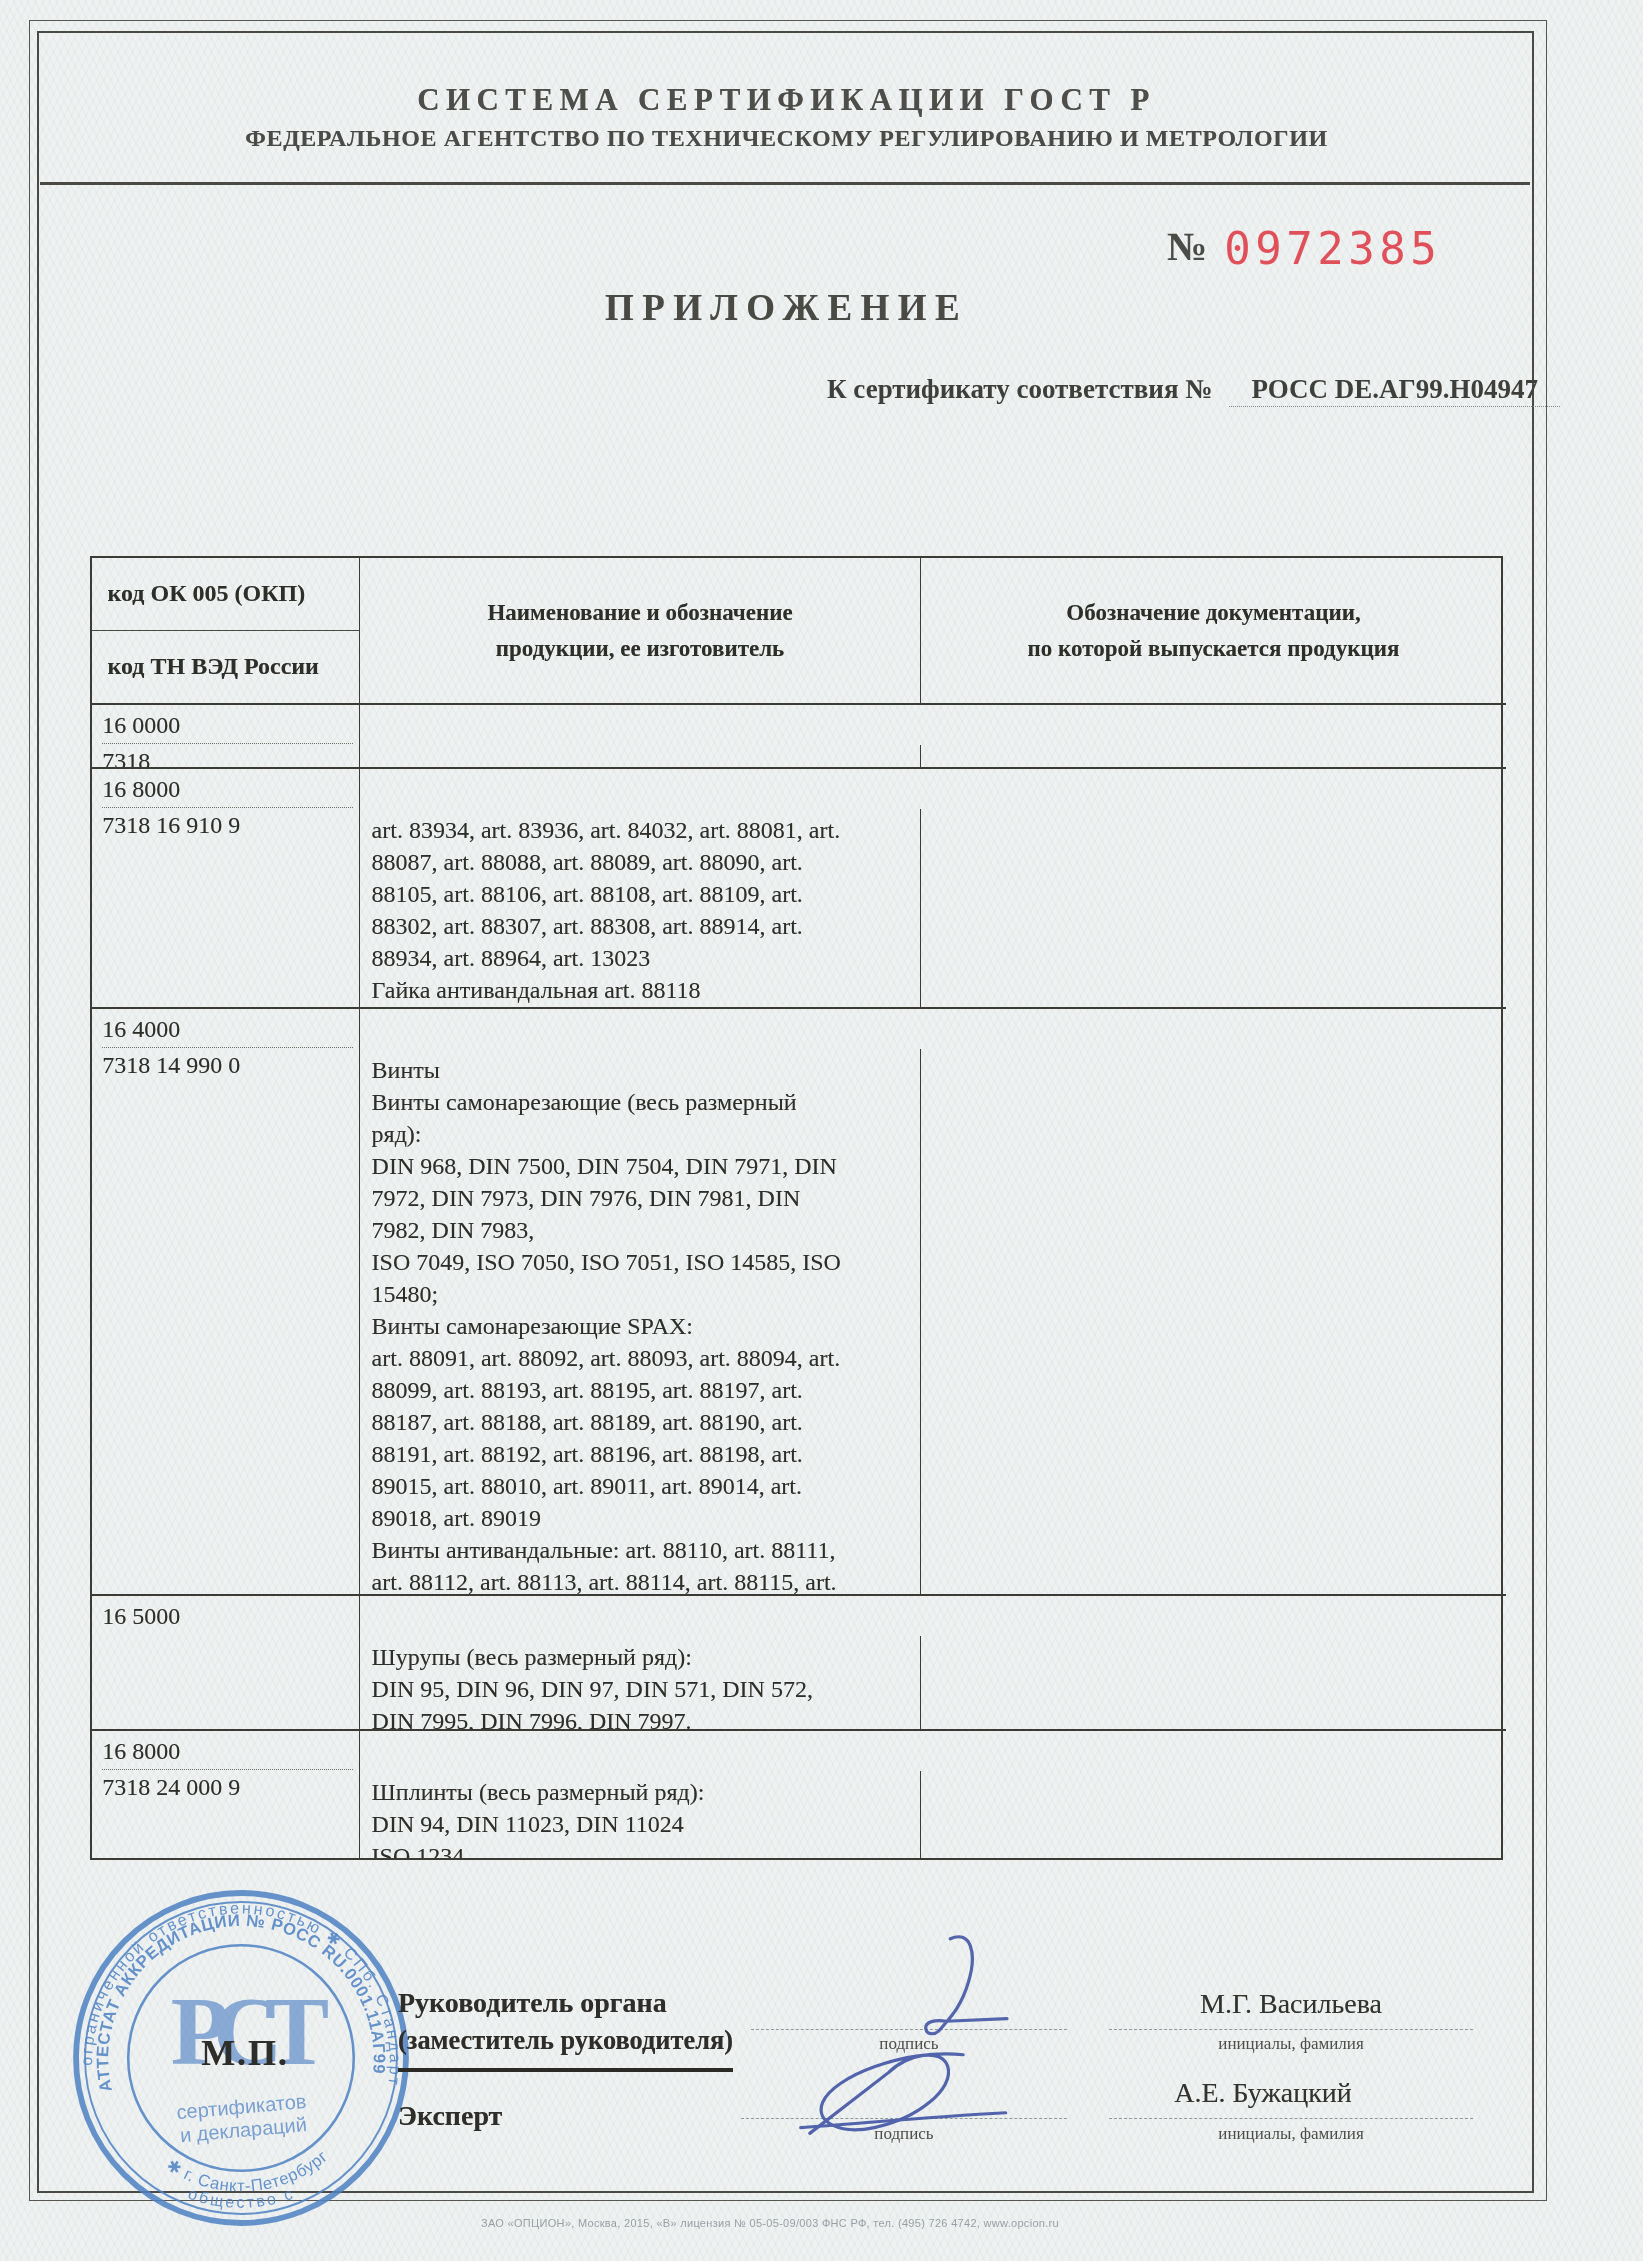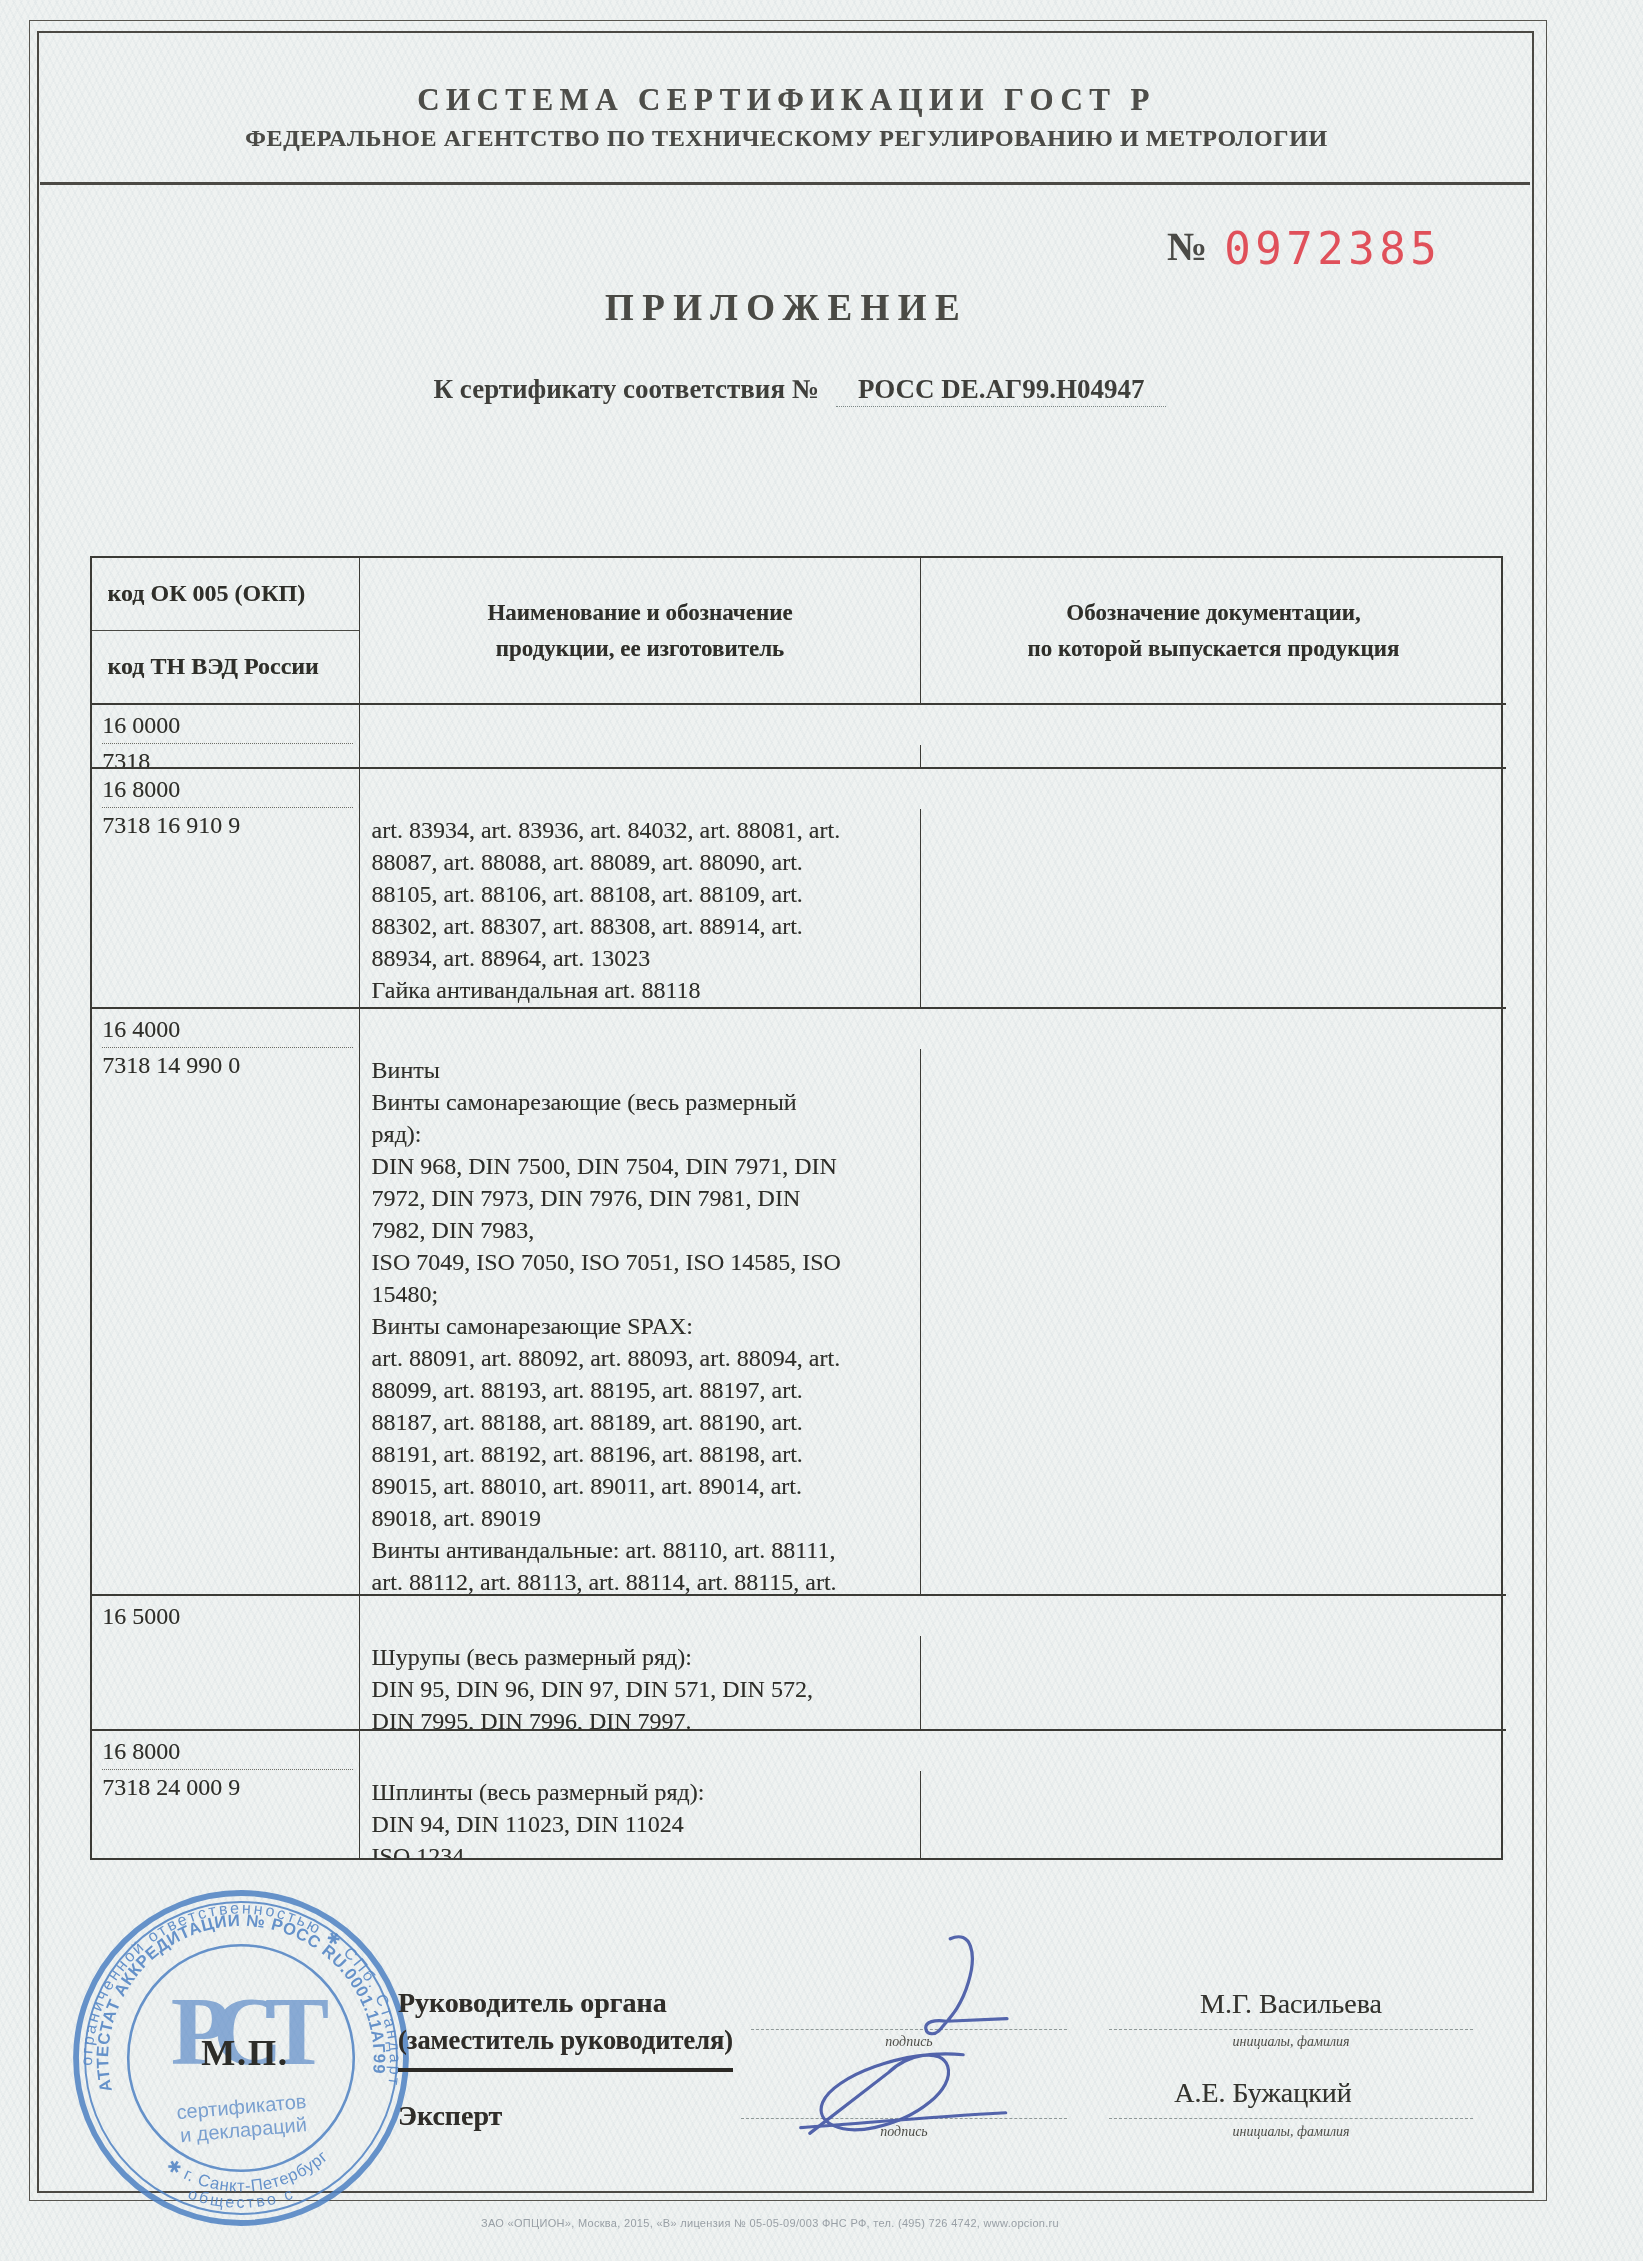--- a/index.html
+++ b/index.html
@@ -39,21 +39,21 @@
     font-family:"DejaVu Sans Mono", monospace;
     font-size:44px;line-height:50px;letter-spacing:4.5px;
     color:#e0505a;font-weight:normal;
   }
   .doc-title{
     left:40px;top:286px;width:1493px;text-align:center;
     font-weight:bold;font-size:37px;letter-spacing:8.4px;color:#4a4a45;
     text-shadow:0 0 0.6px rgba(70,70,64,.4);
   }
   .to-cert{
-    left:40px;top:374px;width:1520px;text-align:center;
+    left:40px;top:374px;width:1520px;text-align:right;
     font-size:27px;color:#3e3e3a;font-weight:600;
   }
   .to-cert .val{
     display:inline-block;margin-left:17px;padding:0 22px 1.3px 22px;
     border-bottom:1.9px dotted #7d8887;
   }
   .subtitle{
     left:40px;top:443px;width:1493px;text-align:center;
     font-weight:bold;font-size:25px;line-height:36px;color:#3b3b36;
     white-space:pre-line;
@@ -107,21 +107,21 @@
     border-bottom:4.5px solid #2c2a26;padding-bottom:12px;
     text-shadow:0 0 0.6px rgba(47,45,41,.5);
     text-align:center;
   }
   .role3{left:398px;top:2100px;font-weight:bold;font-size:28px;color:#2f2d29;text-shadow:0 0 0.6px rgba(47,45,41,.5);}
   .sig-line{border-top:1.9px dashed #8e9897;height:0;}
   .sig-line.s1{left:751px;top:2029px;width:316px;}
   .sig-line.s2{left:741px;top:2118px;width:326px;}
   .sig-line.n1{left:1109px;top:2029px;width:364px;}
   .sig-line.n2{left:1109px;top:2118px;width:364px;}
-  .sig-cap{font-size:14px;color:#4d4d48;text-align:center;font-style:italic;}
+  .sig-cap{font-size:17px;color:#4d4d48;text-align:center;}
   .cap-s1{left:751px;top:2034px;width:316px;}
   .cap-s2{left:741px;top:2124px;width:326px;}
   .cap-n1{left:1109px;top:2034px;width:364px;}
   .cap-n2{left:1109px;top:2124px;width:364px;}
   .sig-name{font-size:28px;color:#33332e;text-align:center;text-shadow:0 0 0.6px rgba(50,50,45,.4);}
   .name1{left:1109px;top:1988px;width:364px;}
   .name2{left:1081px;top:2077px;width:364px;}
   .ink-overlay{left:0;top:0;width:1644px;height:2261px;pointer-events:none;}
   
   .fine-print{

